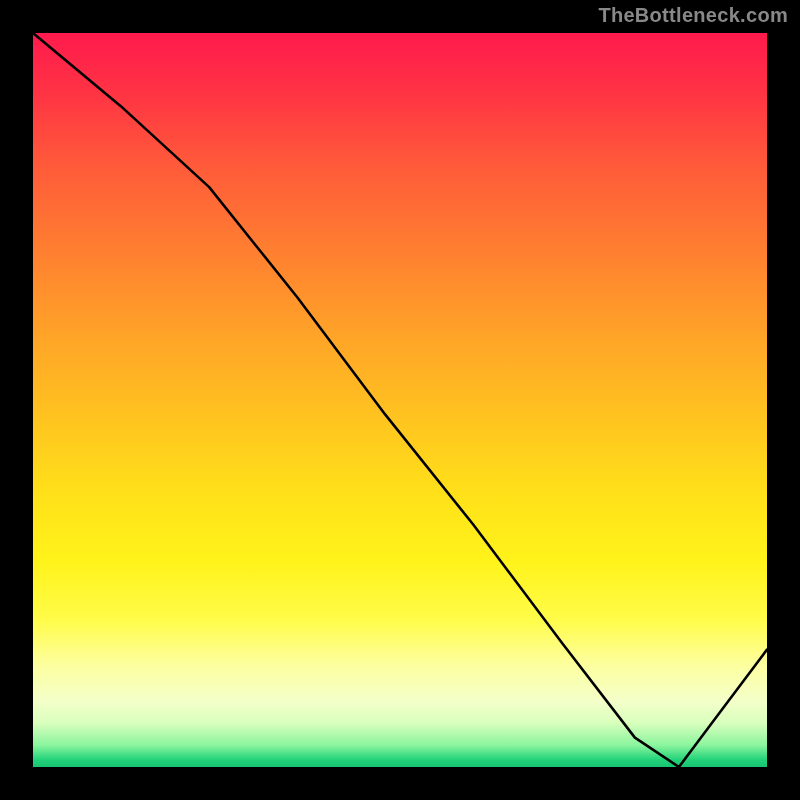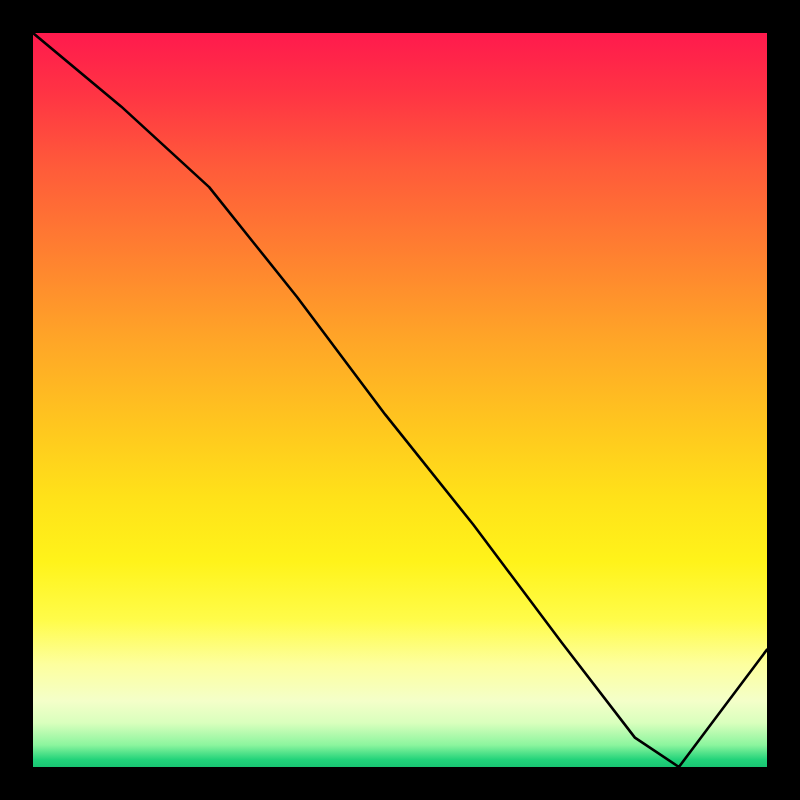--- a/index.html
+++ b/index.html
@@ -83,20 +83,21 @@
     color: #c23a1a;
     transform: translateX(142px);
     pointer-events: none;
   }
 </style>
 </head>
 <body>
 
 <div class="wrap">
 
+  <div class="watermark">TheBottleneck.com</div>
 
   <div class="plot-frame">
     <div class="gradient"></div>
 
     <svg class="curve" viewBox="0 0 740 740" preserveAspectRatio="none">
       <path id="curve-path" d="M0.0 0.0 L88.8 74.0 L177.6 155.4 L266.4 266.4 L355.2 384.8 L444.0 495.8 L532.8 614.2 L606.8 710.4 L651.2 740.0 L695.6 680.8 L740.0 621.6"></path>
     </svg>
 
     <div class="bottom-label"></div>
   </div>

